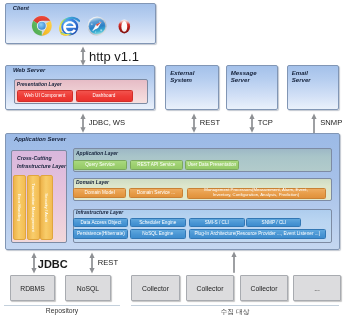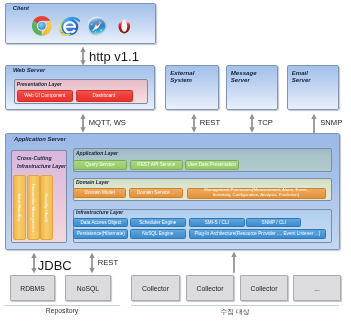--- a/index.html
+++ b/index.html
@@ -174,21 +174,21 @@
   <div class="chip" style="left:75.5px;top:90px;width:57px;height:11.5px;font-size:4.7px;
               background:linear-gradient(180deg,#f2534d 0%,#ee3b36 55%,#e9322d 100%);border:1px solid #d22e28;">Dashboard</div>
 
   <div class="abs" style="left:77px;top:112.7px;width:12px;height:20.3px;">
     <svg width="12" height="20.3" viewBox="0 0 12 20.3">
       <path d="M6 0.5 L8.6 6.1 H3.4 Z" fill="#8e9094"></path>
       <path d="M6 19.8 L8.6 14.2 H3.4 Z" fill="#8e9094"></path>
       <rect x="5.15" y="4.6" width="1.7" height="11.1" fill="#8e9094"></rect>
     </svg>
   </div>
-  <div class="lbl" style="left:88.8px;top:117.5px;font-size:7.6px;">MQTT, WS</div>
+  <div class="lbl" style="left:88.8px;top:117.5px;font-size:7.6px;">JDBC, WS</div>
 
   <div class="abs outer" style="left:165.3px;top:65.3px;width:53.4px;height:44.5px;"></div>
   <div class="outer-title" style="left:170.3px;top:68.5px;font-size:6.1px;line-height:7.9px;">
     <div>External</div>
     <div>System</div>
   </div>
 
   <div class="abs outer" style="left:225.8px;top:65.3px;width:52.3px;height:44.5px;"></div>
   <div class="outer-title" style="left:230.8px;top:68.5px;font-size:6.1px;line-height:7.9px;">
     <div>Message</div>
@@ -292,21 +292,21 @@
   <div class="chip" style="left:188.8px;top:229px;width:137px;height:9.8px;font-size:4.7px;
               background:linear-gradient(180deg,#5fa7dd 0%,#4a96d4 55%,#3d8cce 100%);border:1px solid #3277b4;">Plug-In Architecture(Resource Provider ..., Event Listener ...)</div>
 
   <div class="abs" style="left:27.6px;top:251.5px;width:12px;height:22px;">
     <svg width="12" height="22" viewBox="0 0 12 22">
       <path d="M6 0.5 L8.6 6.1 H3.4 Z" fill="#8e9094"></path>
       <path d="M6 21.5 L8.6 15.9 H3.4 Z" fill="#8e9094"></path>
       <rect x="5.15" y="4.6" width="1.7" height="12.8" fill="#8e9094"></rect>
     </svg>
   </div>
-  <div class="lbl" style="left:37.8px;top:258.2px;font-size:13px;">JDBC</div>
+  <div class="lbl" style="left:37.8px;top:258.2px;font-size:11px;font-weight:bold;">JDBC</div>
 
   <div class="abs" style="left:85.7px;top:251.5px;width:12px;height:22px;">
     <svg width="12" height="22" viewBox="0 0 12 22">
       <path d="M6 0.5 L8.6 6.1 H3.4 Z" fill="#8e9094"></path>
       <path d="M6 21.5 L8.6 15.9 H3.4 Z" fill="#8e9094"></path>
       <rect x="5.15" y="4.6" width="1.7" height="12.8" fill="#8e9094"></rect>
     </svg>
   </div>
   <div class="lbl" style="left:97.8px;top:258.2px;font-size:7.6px;">REST</div>
 

